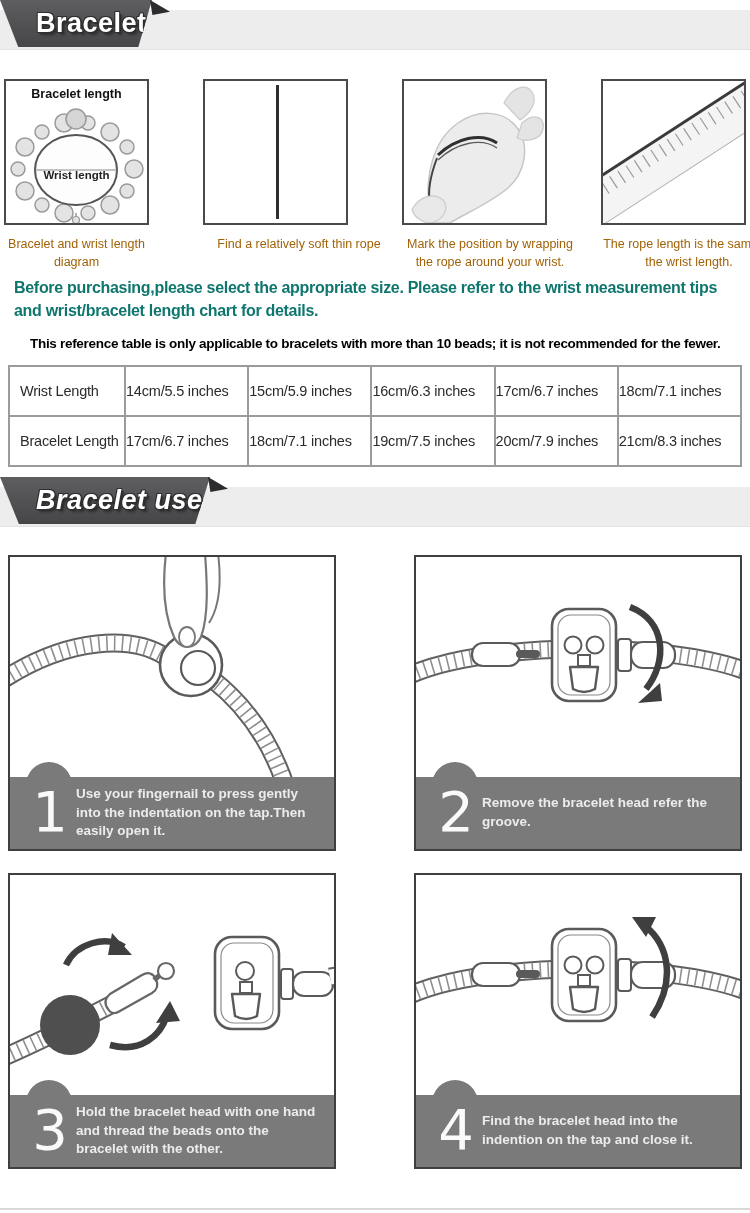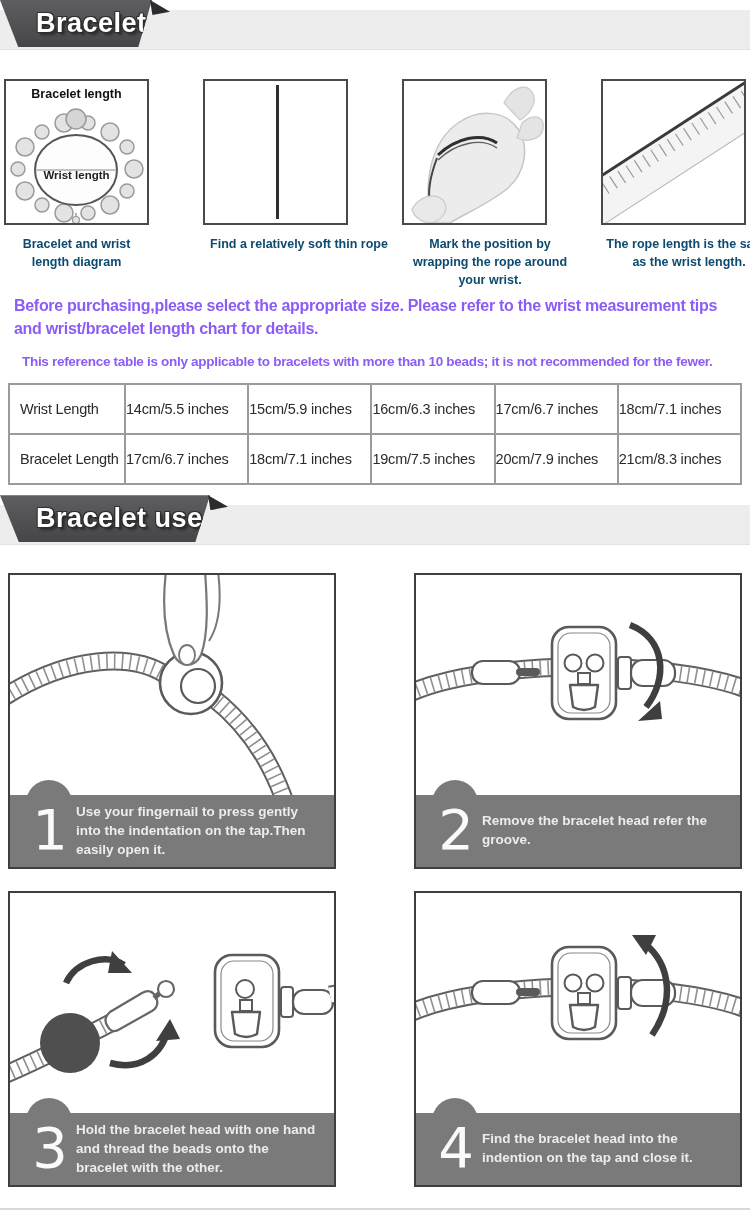--- a/index.html
+++ b/index.html
@@ -11,51 +11,51 @@
   }
 
   
   .sec-header { position:relative; height:57px; }
   .sec-strip { position:absolute; top:10px; left:0; right:0; height:40px;
     background:#ededee; border-bottom:1px solid #e2e2e3; }
   .ribbon { position:absolute; top:0; left:0; height:47px;
     background:linear-gradient(#5e5e60,#464648);
     display:flex; align-items:center; }
   .ribbon.w1 { width:152px; clip-path:polygon(0 0,100% 0,91% 100%,12% 100%); }
-  .ribbon.w2 { width:210px; clip-path:polygon(0 0,100% 0,93% 100%,9% 100%); }
+  .ribbon.w2 { width:210px; clip-path:polygon(0 0,100% 0,93% 100%,9% 100%);font-style:italic; }
   .ribbon-fold { position:absolute; top:0; width:20px; height:15px; background:#2c2c2e;
     clip-path:polygon(0 0,100% 78%,12% 100%); }
   .fold1 { left:150px; } .fold2 { left:208px; }
   .ribbon-text { padding-left:36px; font-size:27px; font-weight:800; color:#fff;
     letter-spacing:.5px; white-space:nowrap;
     text-shadow:-1px -1px 0 #2f2f31, 1px -1px 0 #2f2f31, -1px 1px 0 #2f2f31,
       1px 1px 0 #2f2f31, 2px 2px 0 #2f2f31, 3px 3px 3px rgba(0,0,0,.45); }
 
   
   .figures-row { display:flex; justify-content:space-between; padding:0 4px; margin-top:22px; }
   .fig-col { width:145px; position:relative; }
   .fig-box { width:145px; height:146px; border:2px solid #4a4a4a; background:#fff;
     position:relative; overflow:hidden; }
-  .fig-caption { margin-top:10px; font-size:12.5px; font-weight:bold; color:#0c4a6e;
+  .fig-caption { margin-top:10px; font-size:12.5px; font-weight:normal; color:#a16207;
     line-height:1.45; }
   .cap-center { text-align:center; }
   .cap-wide { width:192px;text-align:center; }
   .cap-left { width:176px; text-align:center; }
   .fig-label-top { position:absolute; top:6px; left:0; right:0; text-align:center;
     font-size:12.5px; font-weight:bold; color:#111; z-index:2; }
   .fig-label-mid { position:absolute; top:88px; left:0; right:0; text-align:center;
     font-size:11.5px; font-weight:bold; color:#222; z-index:2; }
   .rope-line { position:absolute; left:50%; top:4px; bottom:4px; width:3px;
     background:#2e2e30; }
 
   
   .intro { margin:6px 14px 0; width:724px; font-size:16px; font-weight:bold;
-    letter-spacing:-.3px; line-height:1.4; color:#8b5cf6; }
-  .notice { margin:14px 22px 0; font-size:13.5px; font-weight:bold;
-    letter-spacing:-.3px; color:#8b5cf6; white-space:nowrap; }
+    letter-spacing:-.3px; line-height:1.4; color:#0f766e; }
+  .notice { margin:14px 30px 0; font-size:13.5px; font-weight:bold;
+    letter-spacing:-.3px; color:#000000; white-space:nowrap; }
 
   
   .size-table { margin:14px 8px 0; width:734px; border-collapse:collapse;
     table-layout:fixed; }
   .size-table td { border:2px solid #9b9b9b; height:50px; font-size:14.5px;
     color:#2b2b2b; text-align:left; letter-spacing:-.2px; }
   .size-table td.rowlab { text-align:left; padding-left:10px; width:116px; }
 
   
   .sec-header2 { margin-top:10px; position:relative; height:56px; }

